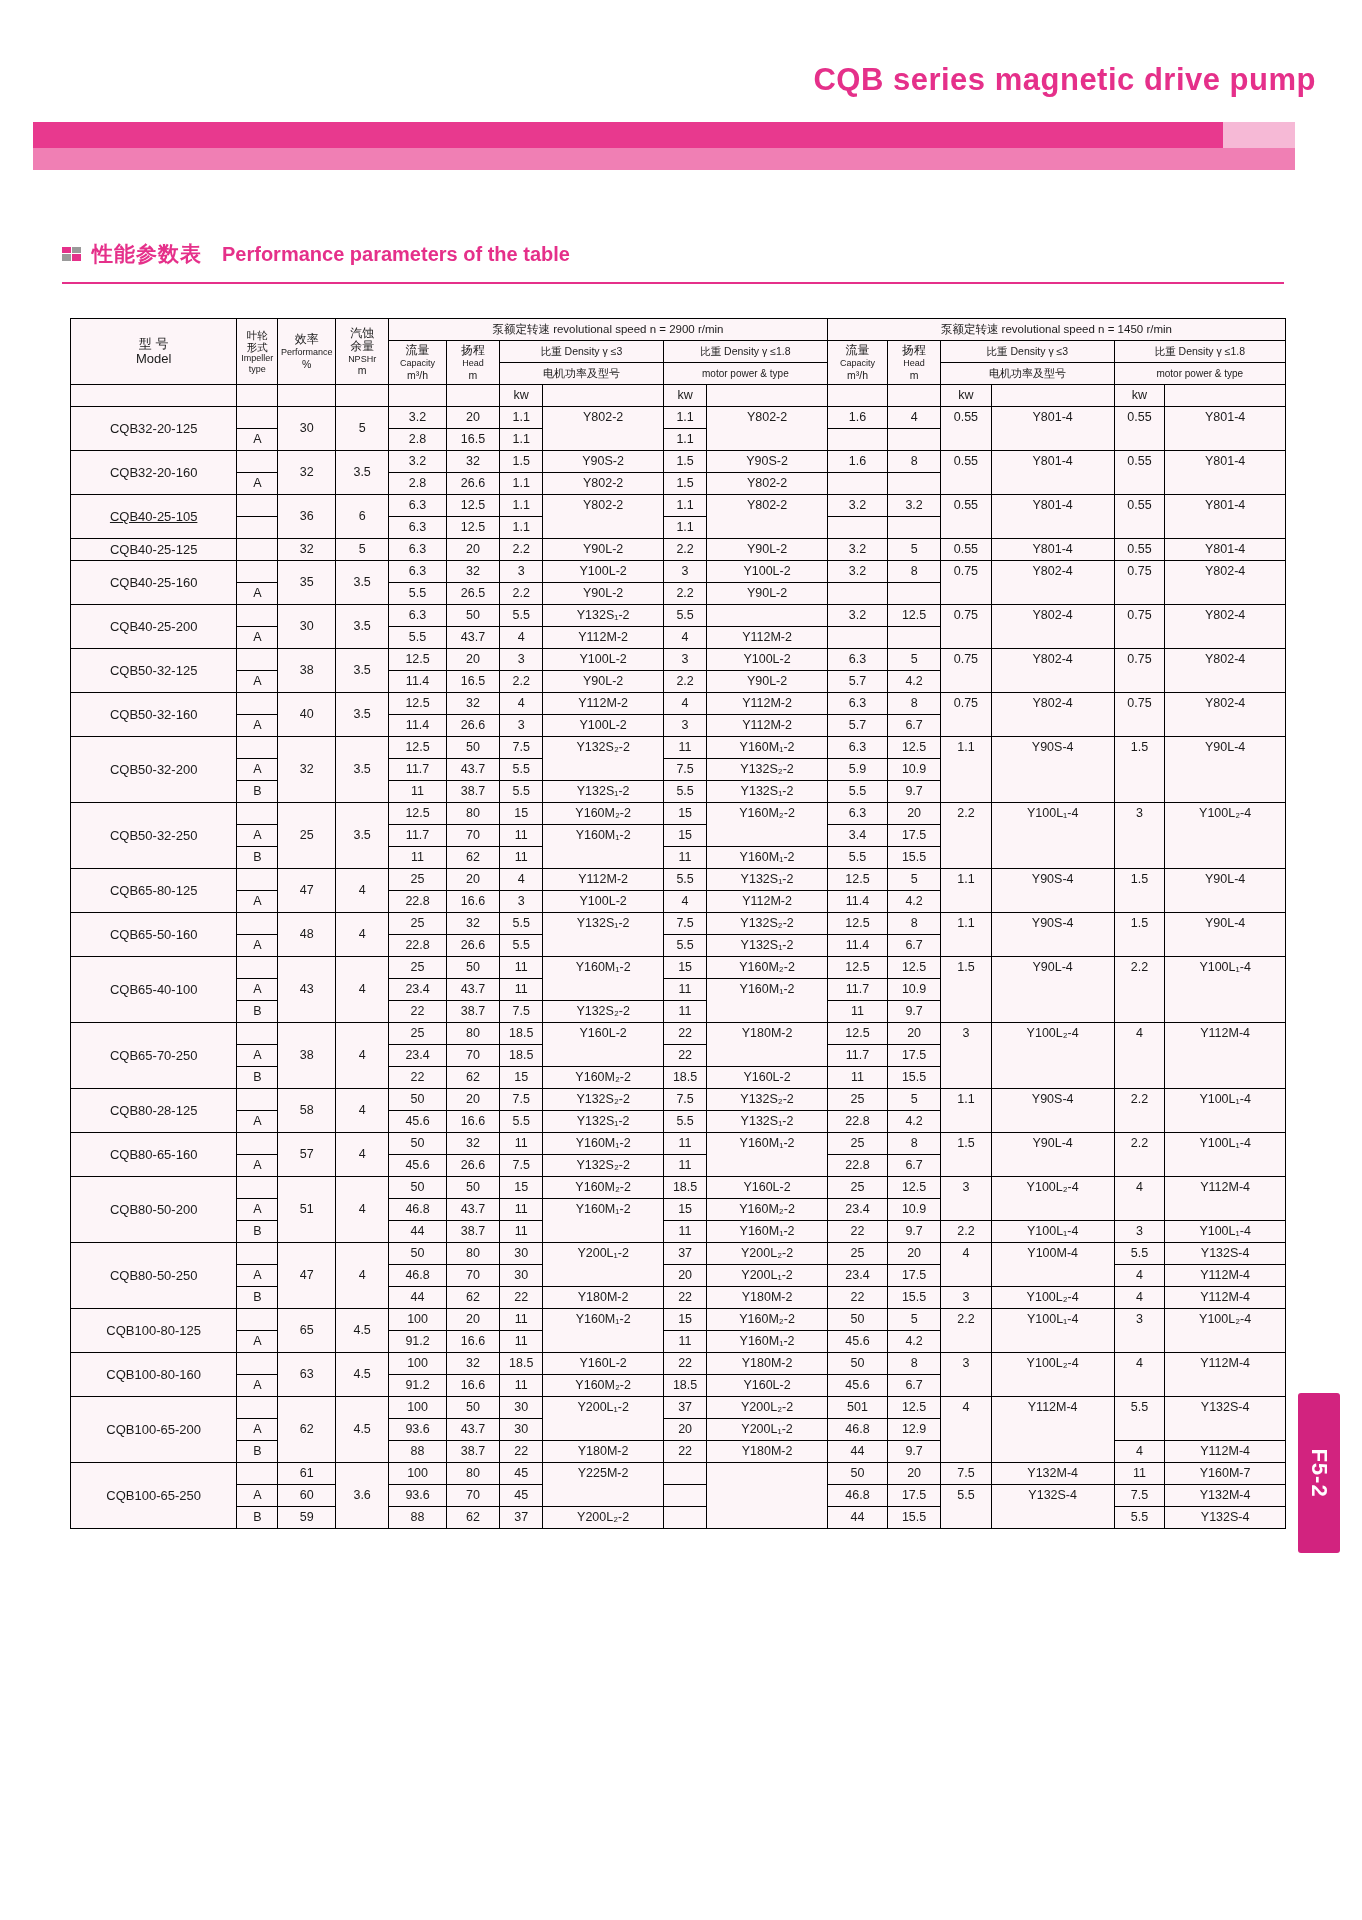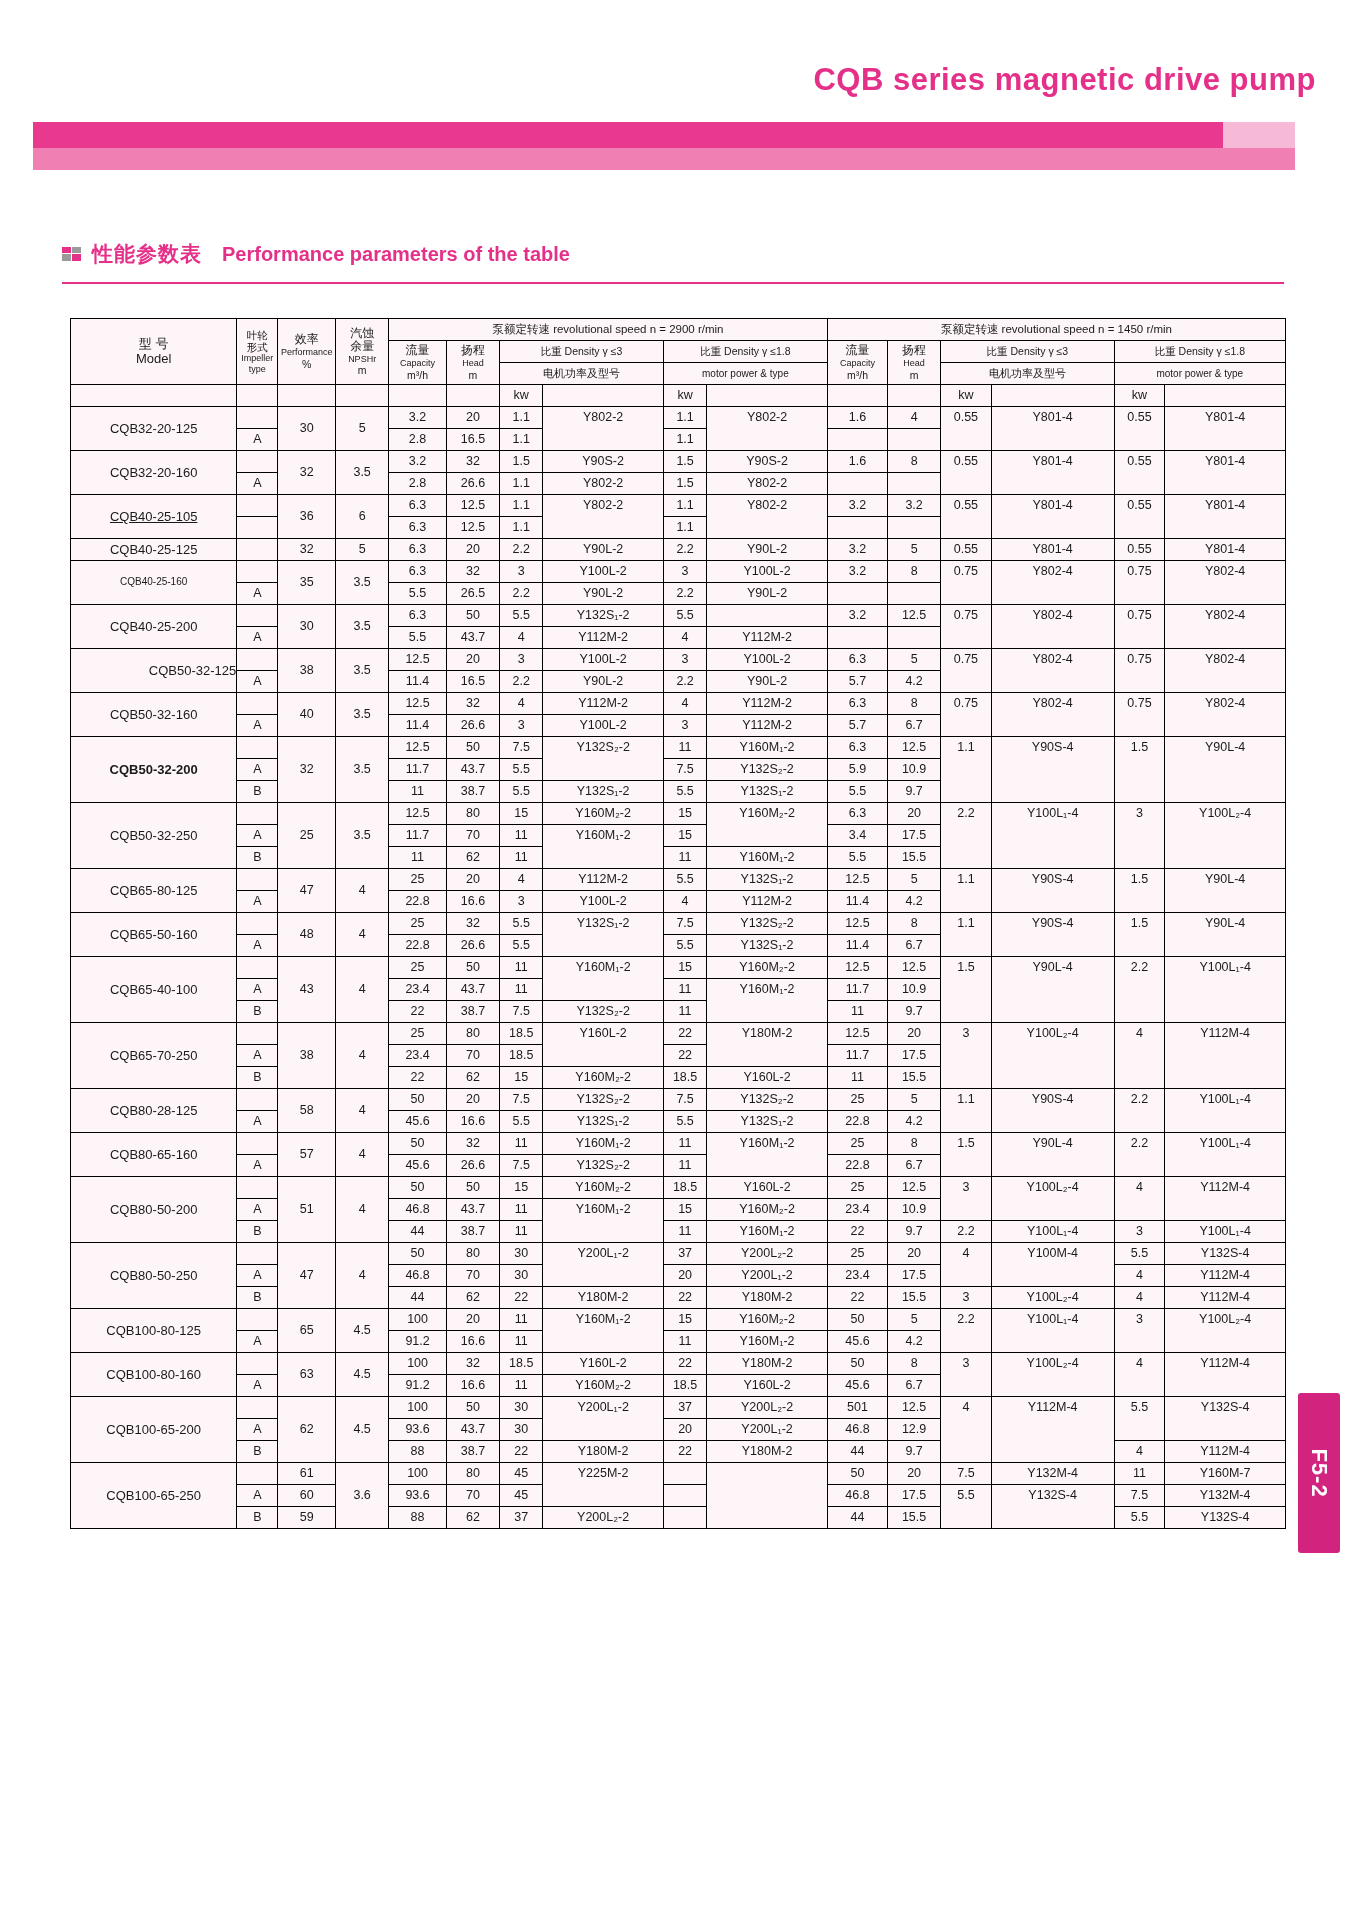--- a/index.html
+++ b/index.html
@@ -335,21 +335,21 @@
           <td>2.2</td>
           <td>Y90L-2</td>
           <td>3.2</td>
           <td>5</td>
           <td>0.55</td>
           <td>Y801-4</td>
           <td>0.55</td>
           <td>Y801-4</td>
         </tr>
         <tr>
-          <td style="font-size:10px;" rowspan="2">CQB40-25-160</td>
+          <td style="font-size:13px;" rowspan="2">CQB40-25-160</td>
           <td></td>
           <td rowspan="2">35</td>
           <td rowspan="2">3.5</td>
           <td>6.3</td>
           <td>32</td>
           <td>3</td>
           <td>Y100L-2</td>
           <td>3</td>
           <td>Y100L-2</td>
           <td>3.2</td>
@@ -401,21 +401,21 @@
           <td>4</td>
           <td>Y112M-2</td>
           <td></td>
           <td></td>
           <td style="border-top: none;"></td>
           <td style="border-top: none;"></td>
           <td style="border-top: none;"></td>
           <td style="border-top: none;"></td>
         </tr>
         <tr>
-          <td style="font-size:13px;text-align:right;" rowspan="2">CQB50-32-125</td>
+          <td style="font-size:13px;" rowspan="2">CQB50-32-125</td>
           <td></td>
           <td rowspan="2">38</td>
           <td rowspan="2">3.5</td>
           <td>12.5</td>
           <td>20</td>
           <td>3</td>
           <td>Y100L-2</td>
           <td>3</td>
           <td>Y100L-2</td>
           <td>6.3</td>
@@ -467,21 +467,21 @@
           <td>3</td>
           <td>Y112M-2</td>
           <td>5.7</td>
           <td>6.7</td>
           <td style="border-top: none;"></td>
           <td style="border-top: none;"></td>
           <td style="border-top: none;"></td>
           <td style="border-top: none;"></td>
         </tr>
         <tr>
-          <td style="font-size:13px;font-weight:bold;" rowspan="3">CQB50-32-200</td>
+          <td style="font-size:13px;" rowspan="3">CQB50-32-200</td>
           <td></td>
           <td rowspan="3">32</td>
           <td rowspan="3">3.5</td>
           <td>12.5</td>
           <td>50</td>
           <td>7.5</td>
           <td style="border-bottom: none;">Y132S₂-2</td>
           <td>11</td>
           <td>Y160M₁-2</td>
           <td>6.3</td>

